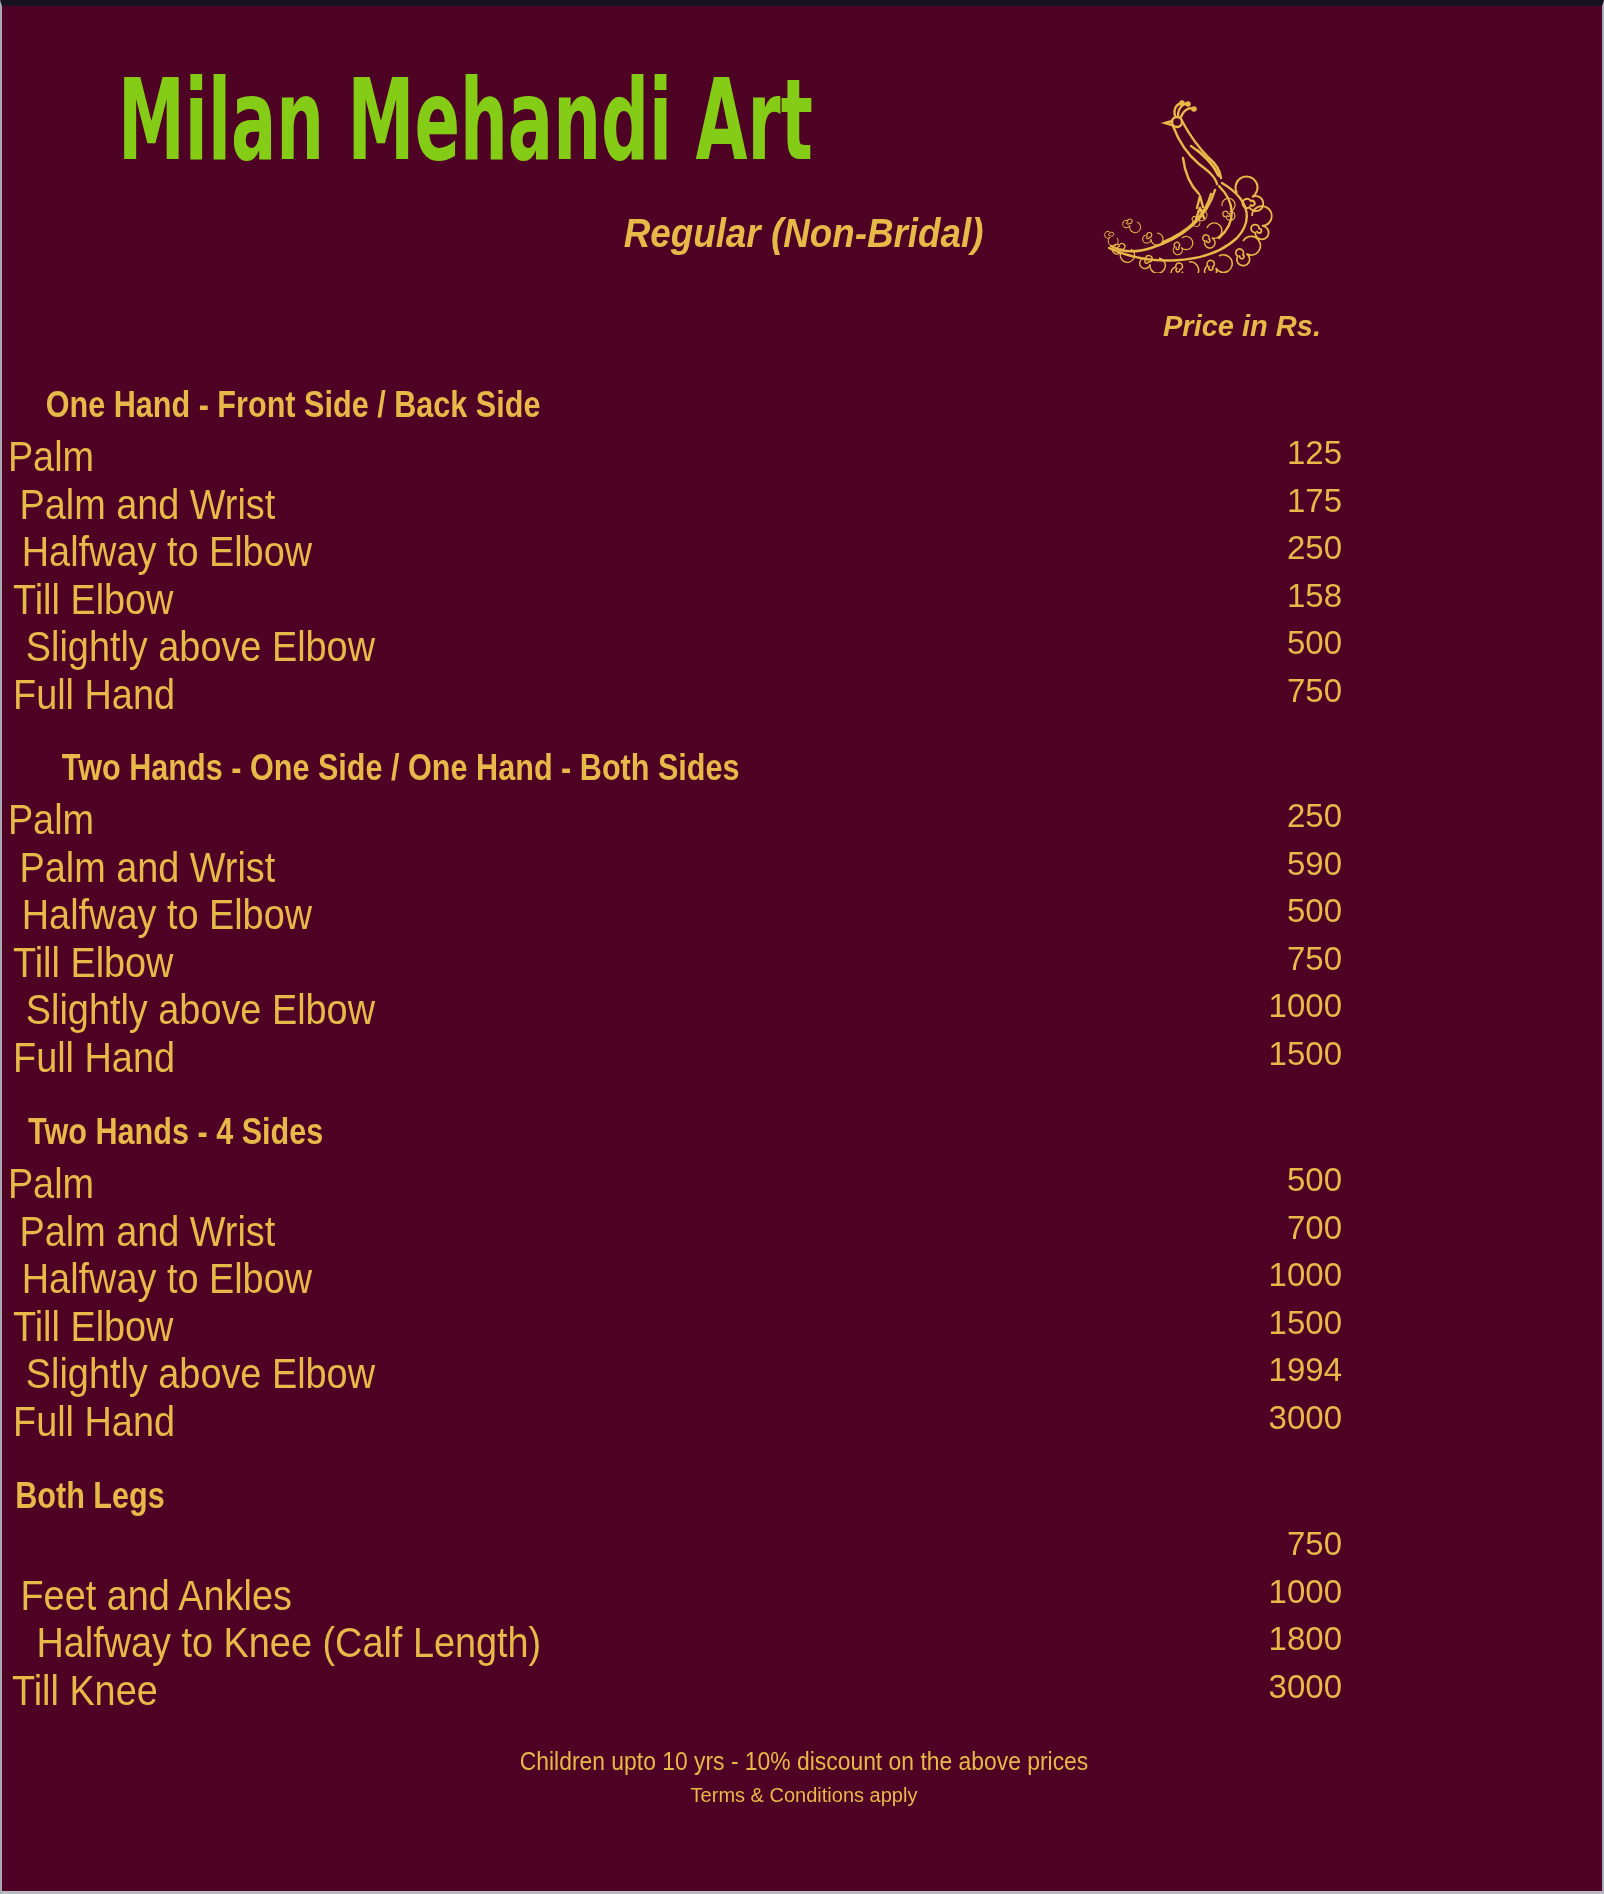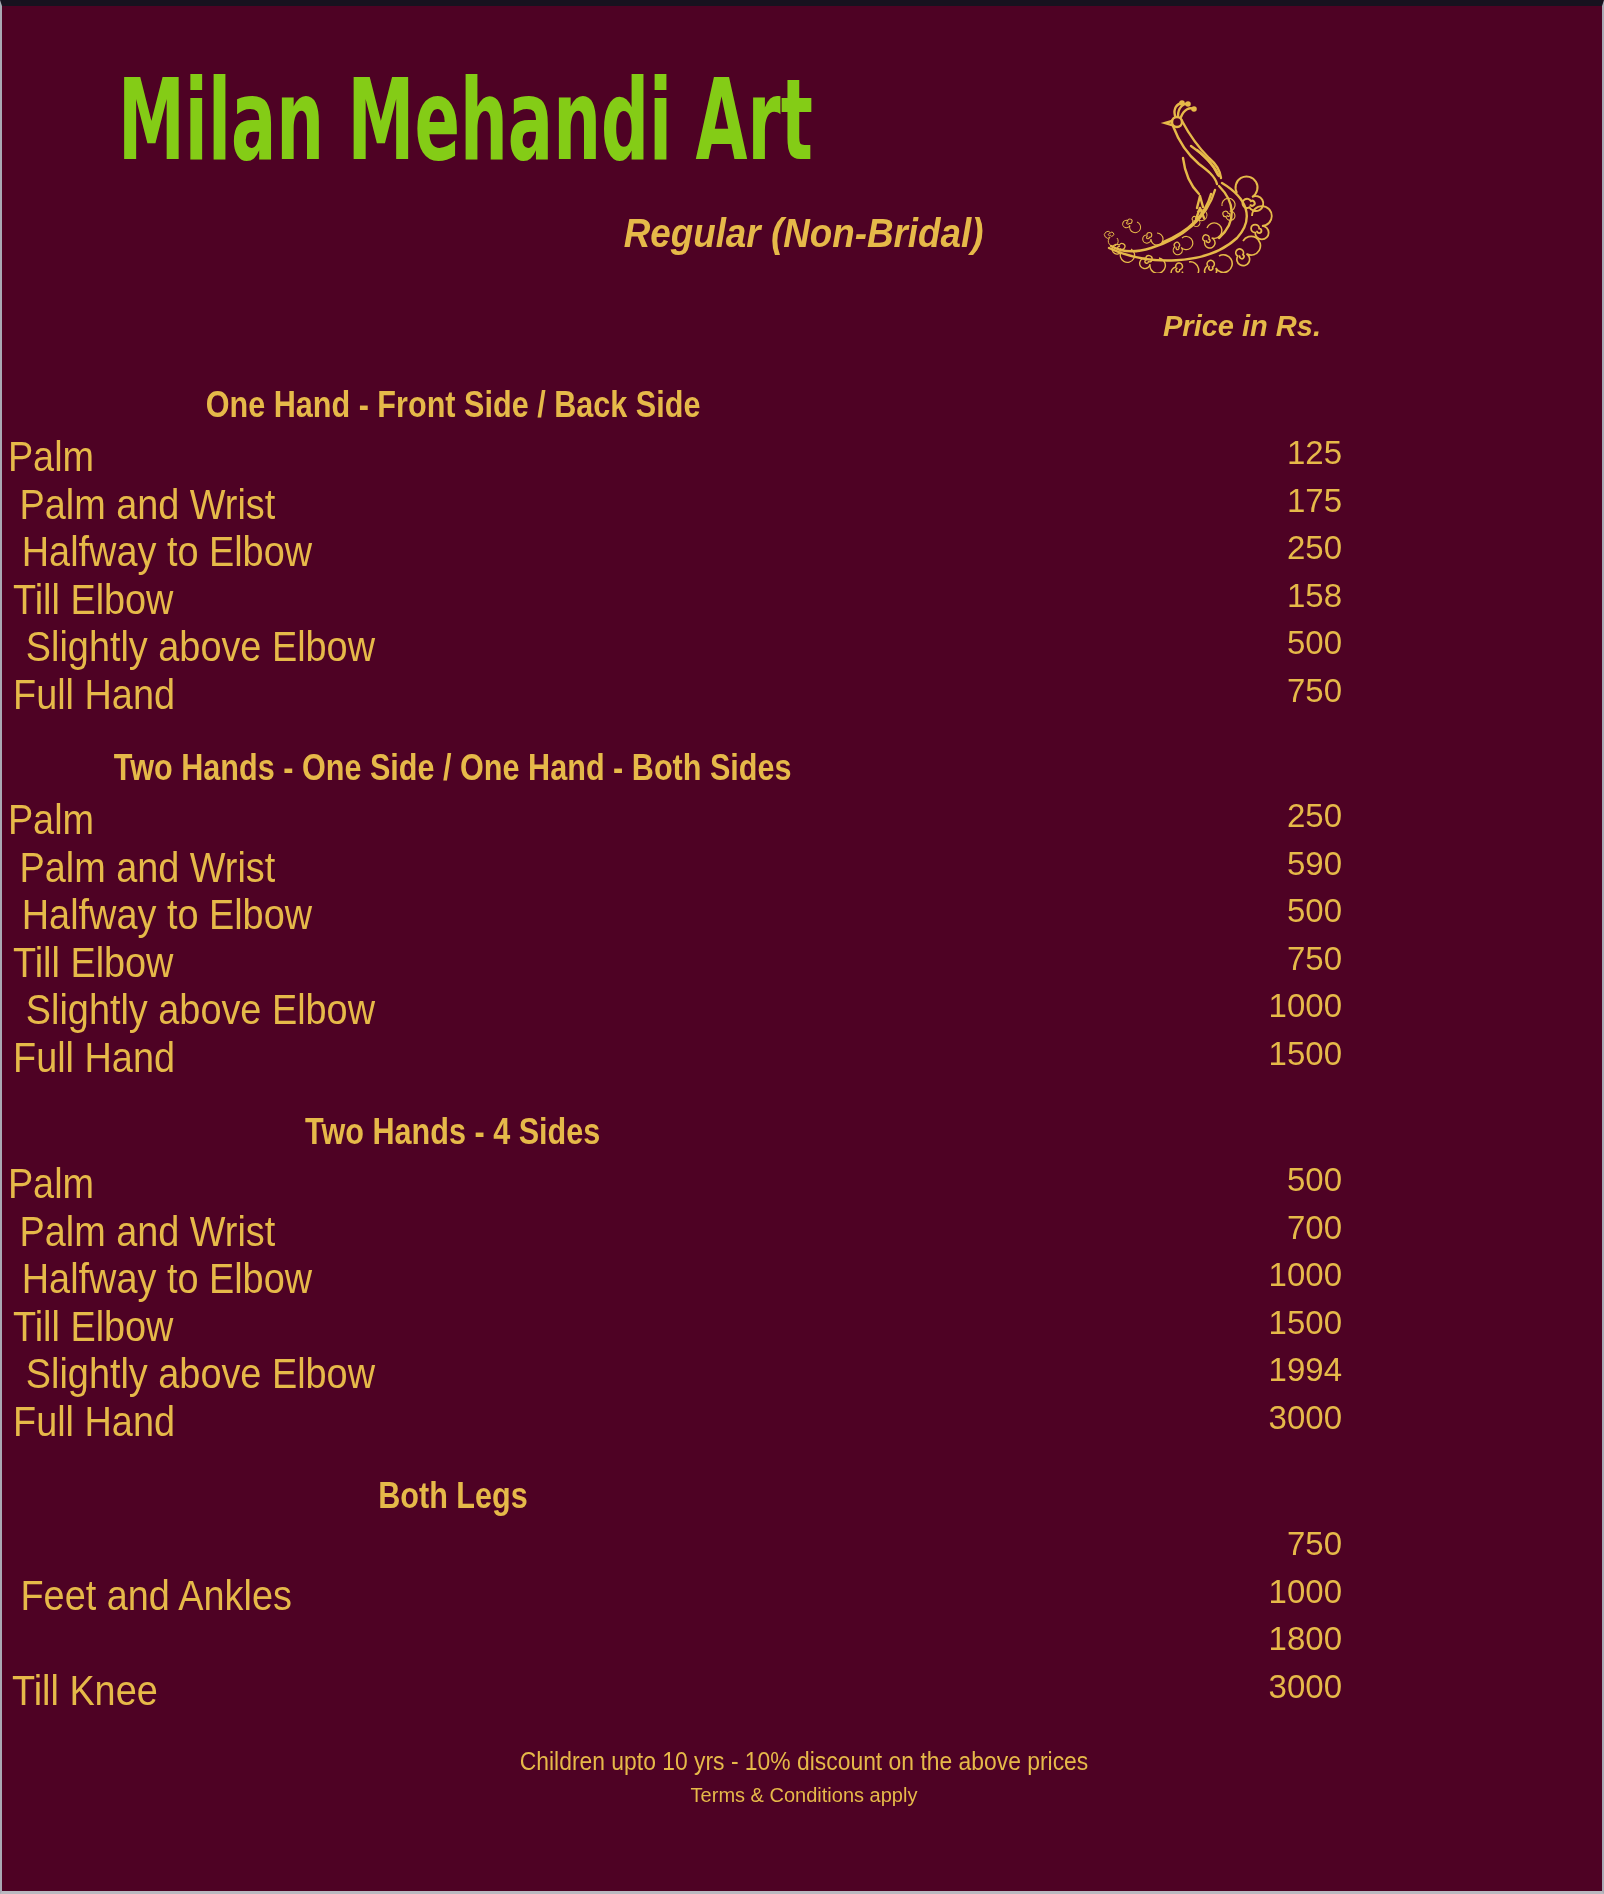--- a/index.html
+++ b/index.html
@@ -29,22 +29,22 @@
   }
   .subtitle .squeeze{display:inline-block;transform:scaleX(0.92);transform-origin:center;}
   .price-header{
     position:absolute;left:1140px;top:300px;width:200px;height:40px;line-height:40px;
     text-align:center;font-size:29px;font-weight:bold;font-style:italic;white-space:nowrap;
   }
   .peacock{position:absolute;left:1085px;top:92px;width:210px;height:175px;}
   .section{position:absolute;left:0;width:1604px;}
   .sec-1{top:375px;} .sec-2{top:738px;} .sec-3{top:1102px;} .sec-4{top:1466px;}
   .sec-heading{
-    width:872px;height:48px;line-height:48px;text-align:center;
-    font-size:36px;font-weight:bold;white-space:nowrap;margin-left:15px;
+    width:872px;height:48px;line-height:48px;text-align:left;
+    font-size:36px;font-weight:bold;white-space:nowrap;
   }
   .sec-heading .squeeze{display:inline-block;transform:scaleX(0.85);transform-origin:center;}
   .row{position:relative;height:47.5px;}
   .row .label{
     position:absolute;left:0;top:4px;width:872px;height:47.5px;line-height:47.5px;
     text-align:left;font-size:43px;white-space:nowrap;
   }
   .row .label .squeeze{display:inline-block;transform:scaleX(0.88);transform-origin:center;}
   .row .price{
     position:absolute;left:1140px;top:0;width:200px;height:47.5px;line-height:47.5px;
@@ -200,20 +200,21 @@
   <div class="section sec-4">
     <div class="sec-heading"><span class="squeeze">Both Legs</span></div>
     <div class="row">
       <div class="price">750</div>
     </div>
     <div class="row">
       <div class="label"><span class="squeeze">Feet and Ankles</span></div>
       <div class="price">1000</div>
     </div>
     <div class="row">
+      <div class="label"><span class="squeeze">Halfway to Knee (Calf Length)</span></div>
       <div class="price">1800</div>
     </div>
     <div class="row">
       <div class="label"><span class="squeeze">Till Knee</span></div>
       <div class="price">3000</div>
     </div>
   </div>
 
   <div class="footer-note"><span class="squeeze">Children upto 10 yrs - 10% discount on the above prices</span></div>
   <div class="terms-note">Terms &amp; Conditions apply</div>

